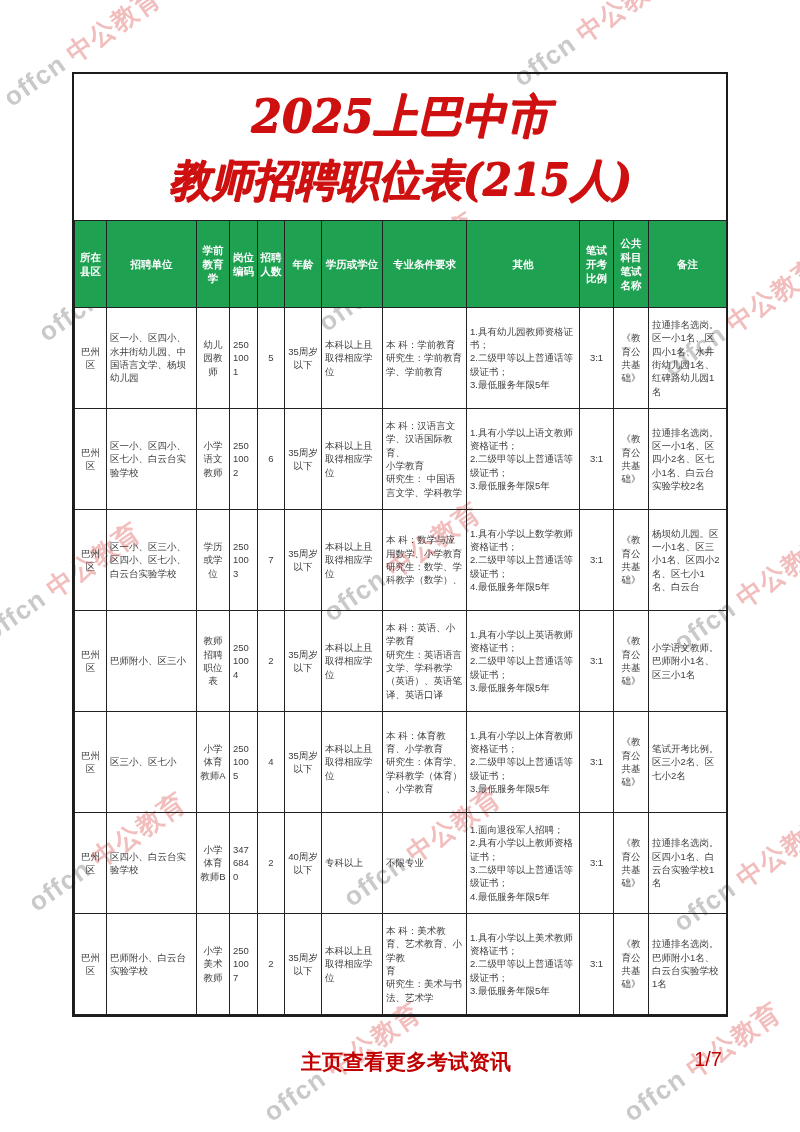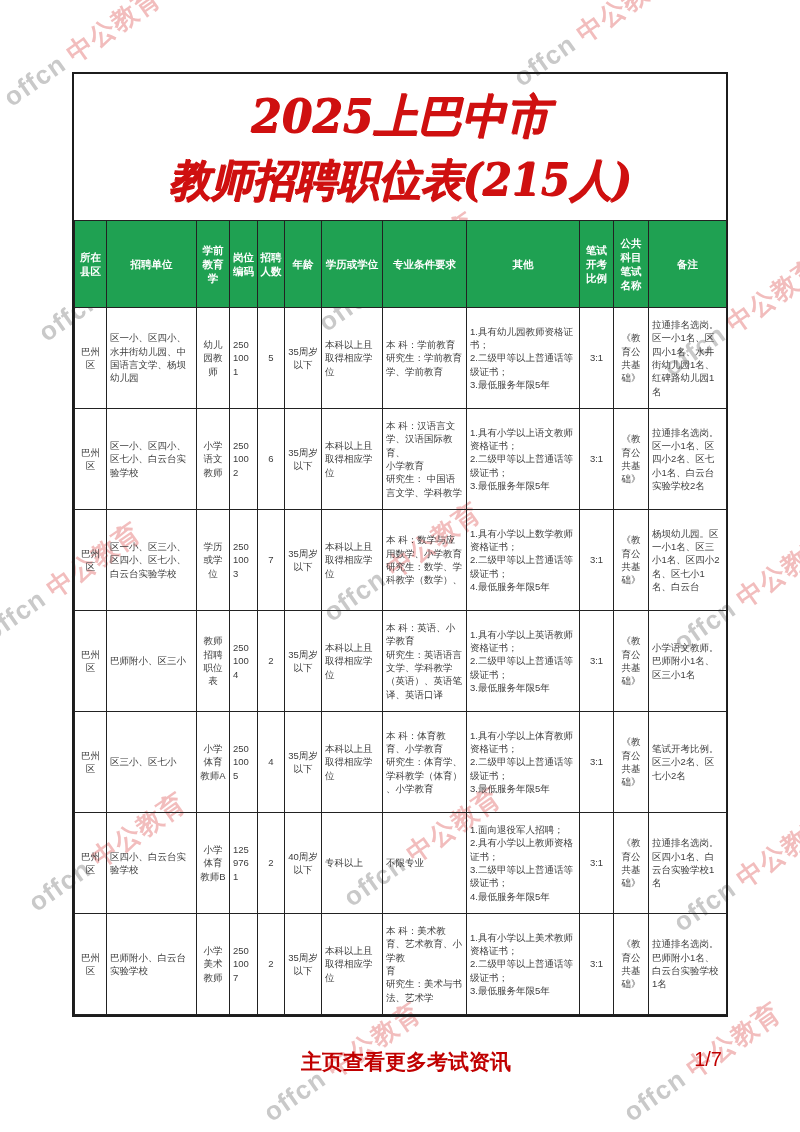--- a/index.html
+++ b/index.html
@@ -347,21 +347,21 @@
         <td>
             <div class="c">巴州区</div>
           </td>
         <td>
             <div class="c l">区四小、白云台实验学校</div>
           </td>
         <td>
             <div class="c">小学体育教师B</div>
           </td>
         <td>
-            <div class="c l">1259761</div>
+            <div class="c l">3476840</div>
           </td>
         <td>
             <div class="c">2</div>
           </td>
         <td>
             <div class="c">40周岁以下</div>
           </td>
         <td>
             <div class="c l">专科以上</div>
           </td>

